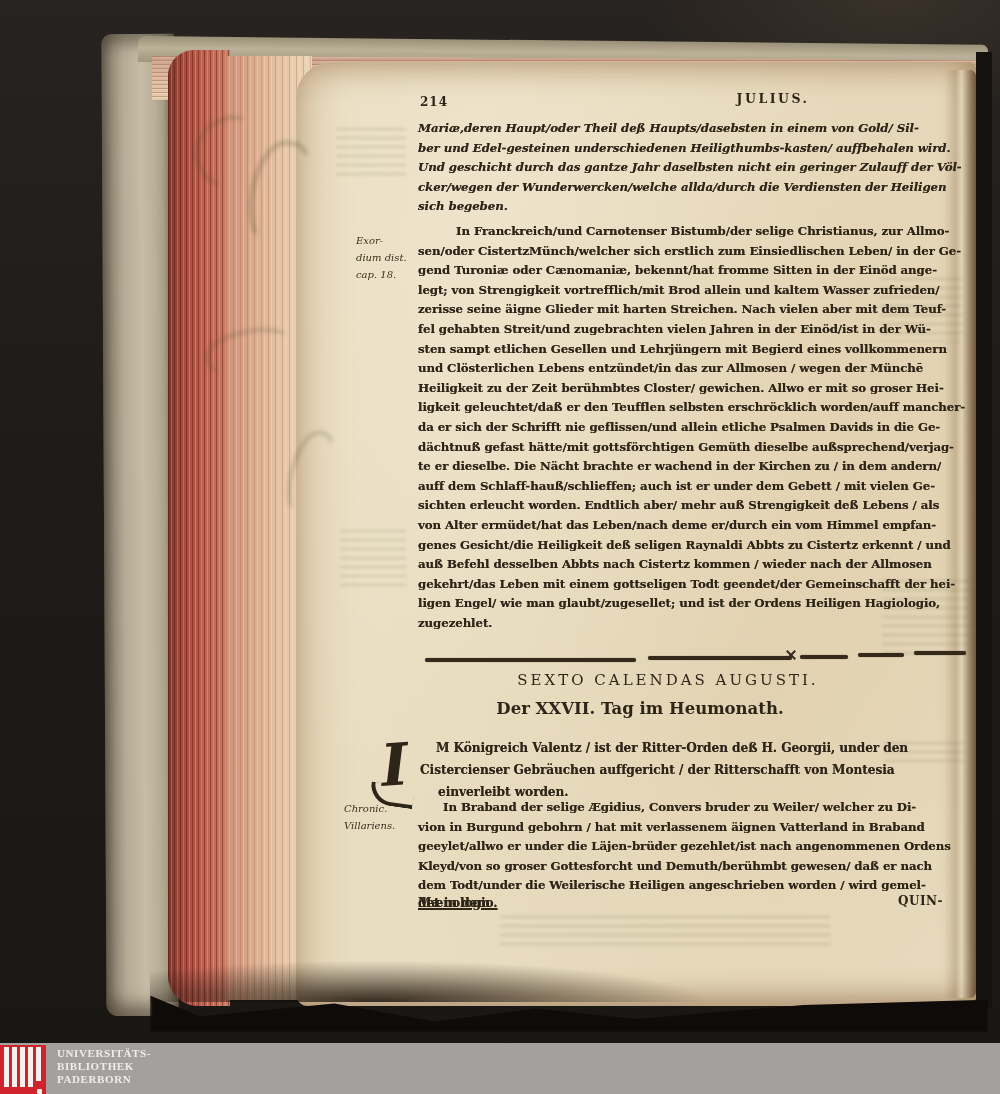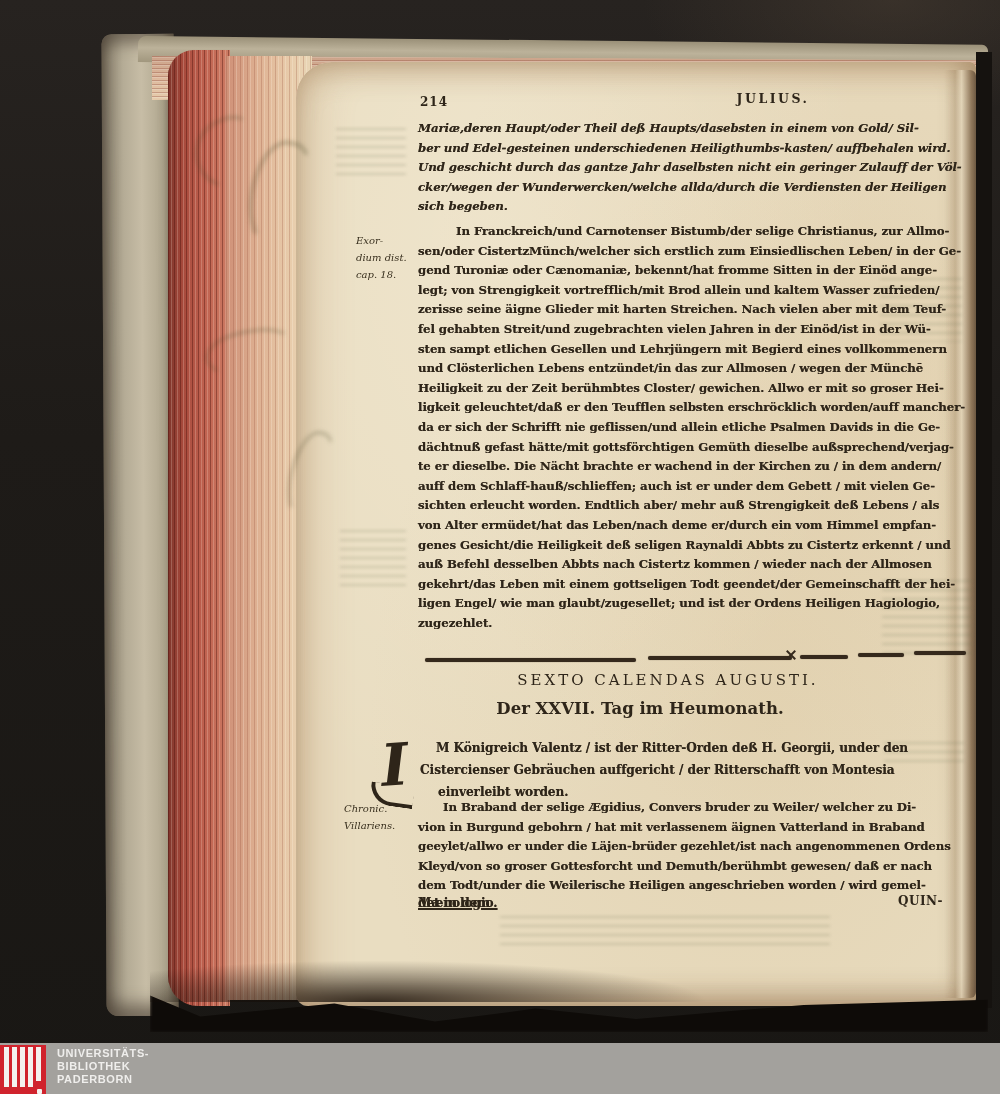--- a/index.html
+++ b/index.html
@@ -100,21 +100,21 @@
   .catchword{left:898px;top:894px;font-size:12px;font-weight:bold;letter-spacing:.5px;}
   .underline-last{text-decoration:underline;text-decoration-thickness:2px;text-align:right;}
 
   
   .banner{left:0;top:1043px;width:1000px;height:51px;background:rgba(168,166,162,.97);}
   .logo-box{left:0;top:1045px;width:46px;height:49px;}
   .logo-bar{top:2px;width:4.5px;height:40px;background:#f4f2ef;}
   .logo-dot{left:37px;top:44px;width:5px;height:5px;background:#f4f2ef;border-radius:1px;}
   .banner-text{left:57px;top:1047px;font-family:"Liberation Sans",sans-serif;font-size:11px;
       font-weight:bold;color:#efeeec;letter-spacing:.6px;}
-  .banner-text .tl{position:static;line-height:13.2px;white-space:nowrap;}
+  .banner-text .tl{position:static;line-height:13.2px;white-space:nowrap;font-family:Liberation Serif, serif;}
 </style>
 </head>
 <body>
 
 <div class="stage">
 
   <div class="backdrop-glow"></div>
   <div class="cover-left"></div>
   <div class="cover-top"></div>
   <div class="edges-top"></div>

